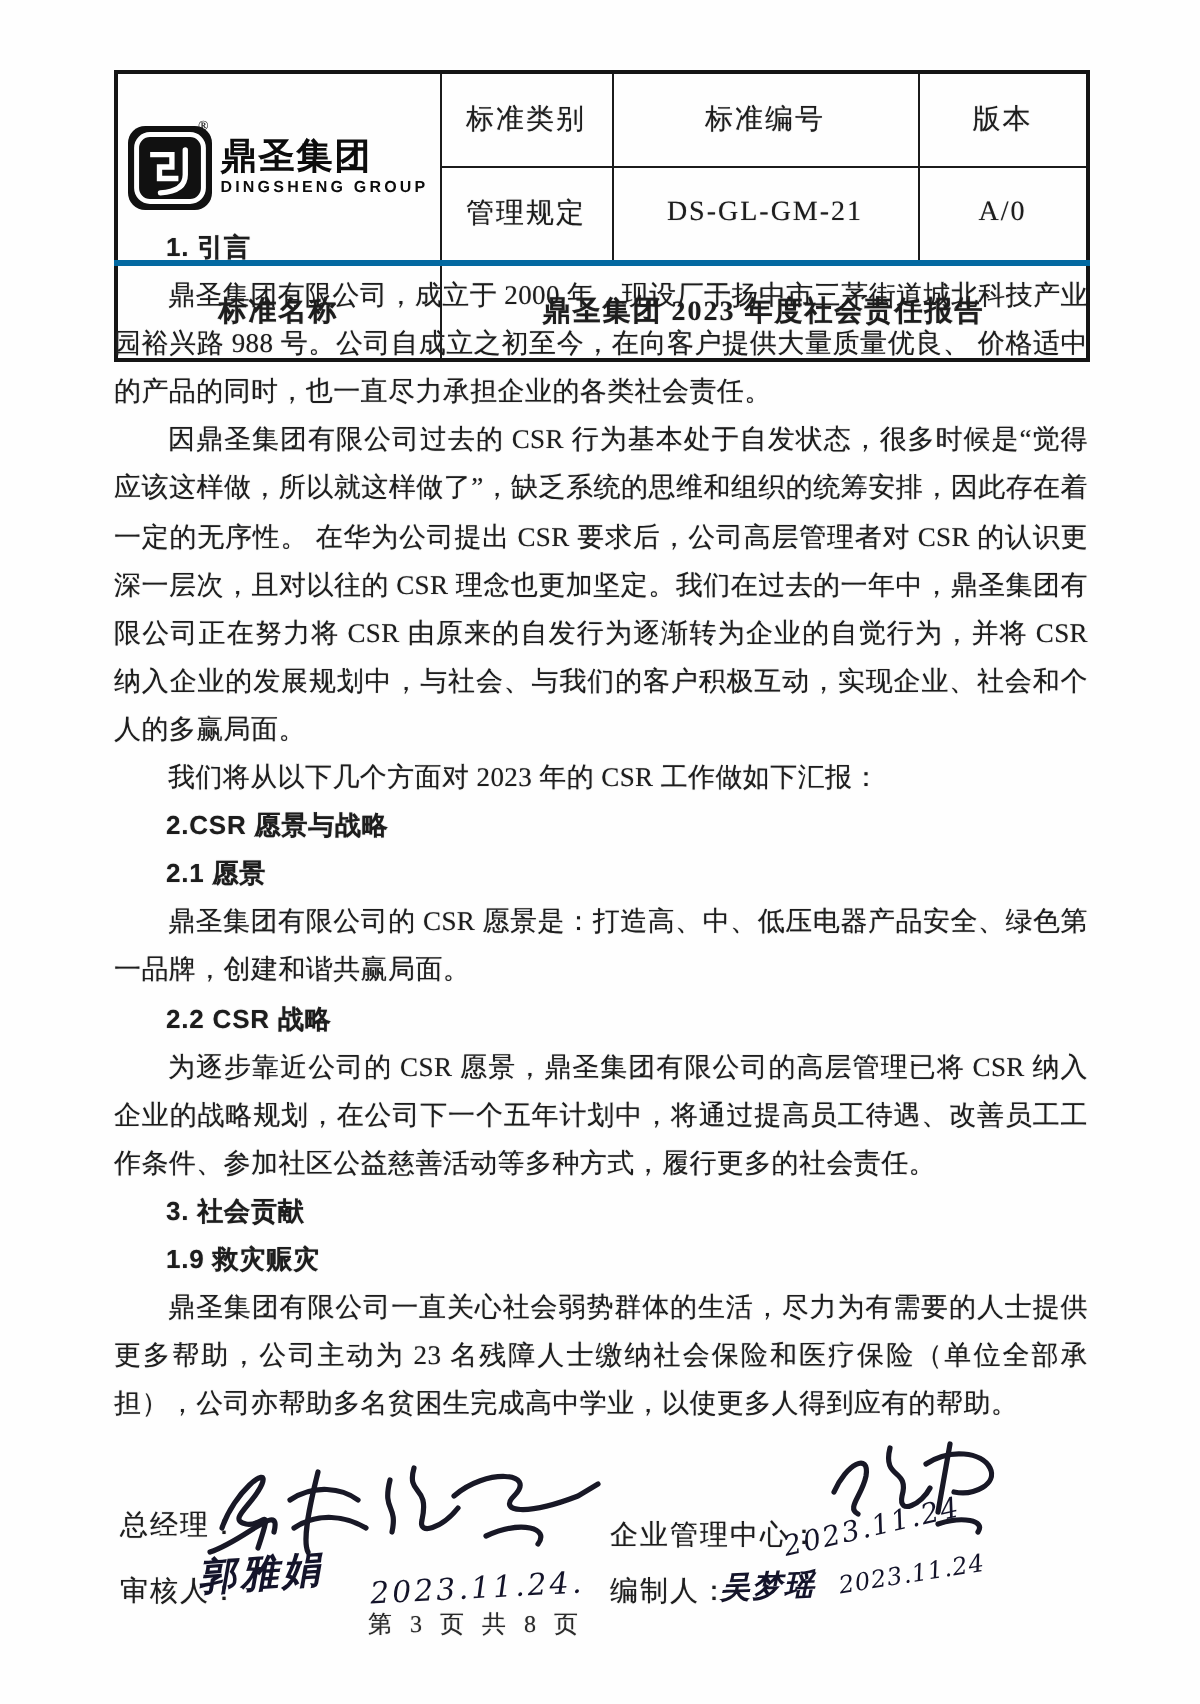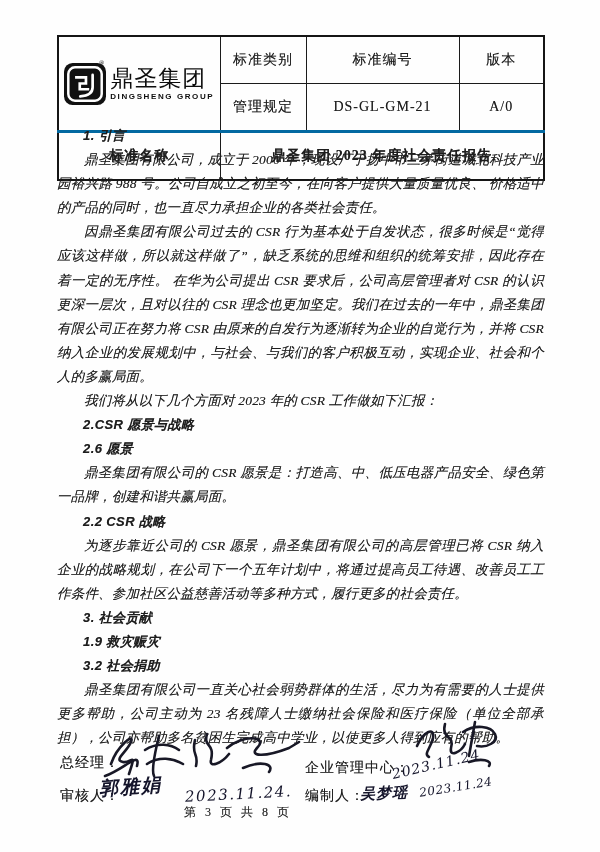--- a/index.html
+++ b/index.html
@@ -30,32 +30,31 @@
   .col-cat  { width: 86px; }
   .col-num  { width: 153px; }
   .col-ver  { width: 85px; }
   .std-name-value { font-weight: bold; letter-spacing: .5px; }
 
   
   .logo-cell { padding: 3px 0 !important; }
   .logo-wrap { display: flex; align-items: center; justify-content: center; gap: 4px; position: relative; }
   .logo-mark { width: 42px; height: 42px; flex: 0 0 auto; }
   .logo-text { text-align: left; line-height: 1; }
-  .logo-cn { font-size: 23px; font-weight: 400; letter-spacing: 1px; color: #0d0d0d;
+  .logo-cn { font-size: 18px; font-weight: 700; letter-spacing: 1px; color: #0d0d0d;
              font-family: "Liberation Sans", "DejaVu Sans", sans-serif; white-space: nowrap; }
   .logo-en { font-size: 8px; font-weight: bold; letter-spacing: 1.6px; color: #0d0d0d; margin-top: 3px;
              font-family: "Liberation Sans", "DejaVu Sans", sans-serif; white-space: nowrap; }
   .reg-mark { position: absolute; left: 40px; top: -4px; font-size: 7px; font-weight: bold; }
 
   
   .doc-body {
-    position: absolute; top: 124px; left: 57px; width: 487px;
+    position: absolute; top: 112px; left: 57px; width: 487px;
     font-size: 13.5px; line-height: 24.1px; letter-spacing: .2px;
     text-align: justify;
-    font-style: italic;
   }
   .doc-body p { text-indent: 2em; }
   .doc-body p.h { font-weight: bold; font-family: "Liberation Sans", "DejaVu Sans", sans-serif; font-size: 13px; letter-spacing: .4px; }
 
   
   .sig-area { position: absolute; left: 57px; top: 712px; width: 487px; height: 95px; font-size: 14px; }
   .sig-label { position: absolute; letter-spacing: 1px; white-space: nowrap; }
   .lbl-gm   { left: 3px;   top: 42px; }
   .lbl-mc   { left: 248px; top: 37px; margin-top: 10px; }
   .lbl-rev  { left: 3px;   top: 75px; }
@@ -122,27 +121,26 @@
   </tr>
 </tbody>
   </table>
 
 <div class="doc-body ink">
   <p class="h">1. 引言</p>
   <p>鼎圣集团有限公司，成立于 2000 年，现设厂于扬中市三茅街道城北科技产业园裕兴路 988 号。公司自成立之初至今，在向客户提供大量质量优良、 价格适中的产品的同时，也一直尽力承担企业的各类社会责任。</p>
   <p>因鼎圣集团有限公司过去的 CSR 行为基本处于自发状态，很多时候是“觉得应该这样做，所以就这样做了”，缺乏系统的思维和组织的统筹安排，因此存在着一定的无序性。 在华为公司提出 CSR 要求后，公司高层管理者对 CSR 的认识更深一层次，且对以往的 CSR 理念也更加坚定。我们在过去的一年中，鼎圣集团有限公司正在努力将 CSR 由原来的自发行为逐渐转为企业的自觉行为，并将 CSR 纳入企业的发展规划中，与社会、与我们的客户积极互动，实现企业、社会和个人的多赢局面。</p>
   <p>我们将从以下几个方面对 2023 年的 CSR 工作做如下汇报：</p>
   <p class="h">2.CSR 愿景与战略</p>
-  <p class="h">2.6 愿景</p>
+  <p class="h">2.1 愿景</p>
   <p>鼎圣集团有限公司的 CSR 愿景是：打造高、中、低压电器产品安全、绿色第一品牌，创建和谐共赢局面。</p>
   <p class="h">2.2 CSR 战略</p>
   <p>为逐步靠近公司的 CSR 愿景，鼎圣集团有限公司的高层管理已将 CSR 纳入企业的战略规划，在公司下一个五年计划中，将通过提高员工待遇、改善员工工作条件、参加社区公益慈善活动等多种方式，履行更多的社会责任。</p>
   <p class="h">3. 社会贡献</p>
   <p class="h">1.9 救灾赈灾</p>
-  <p class="h">3.2 社会捐助</p>
   <p>鼎圣集团有限公司一直关心社会弱势群体的生活，尽力为有需要的人士提供更多帮助，公司主动为 23 名残障人士缴纳社会保险和医疗保险（单位全部承担），公司亦帮助多名贫困生完成高中学业，以使更多人得到应有的帮助。</p>
 </div>
 
 <div class="sig-area">
   <span class="sig-label lbl-gm ink">总经理：</span>
   <svg class="sig-svg svg-gm" viewBox="0 0 205 64">
     <path d="M10 44 C16 26 34 12 30 22 C26 32 12 40 22 42 C30 44 36 30 28 54"></path>
     <path d="M4 56 C22 50 40 30 36 46"></path>
     <path d="M58 16 C54 32 50 50 53 56"></path>
     <path d="M44 30 C56 22 70 24 78 30"></path>

